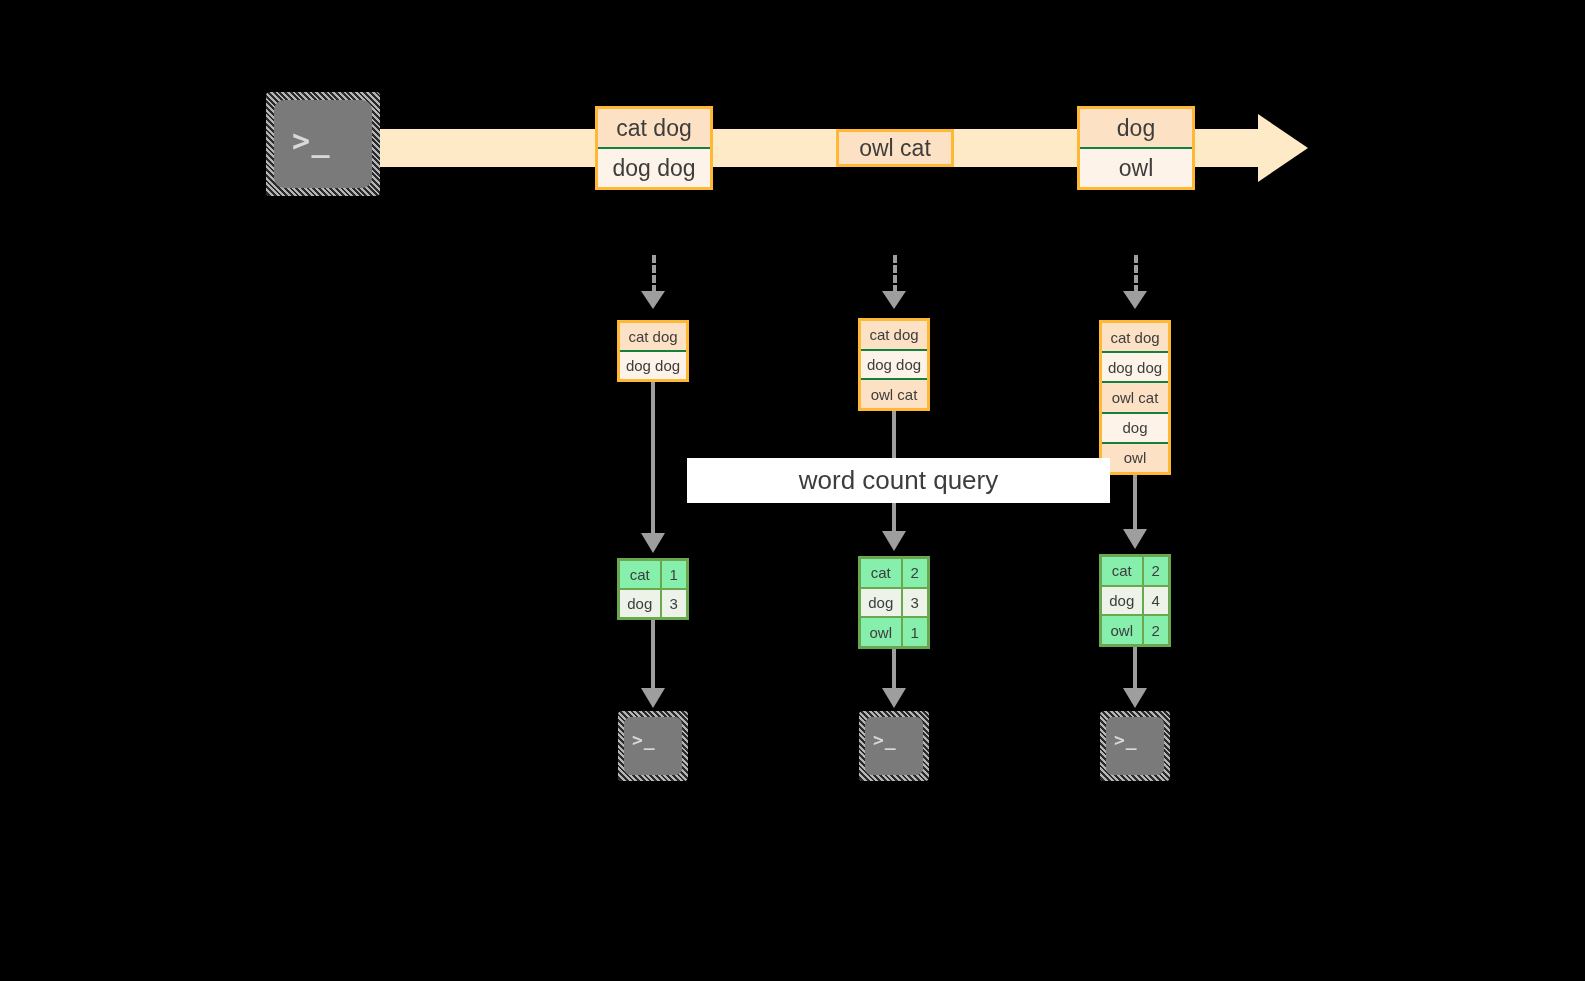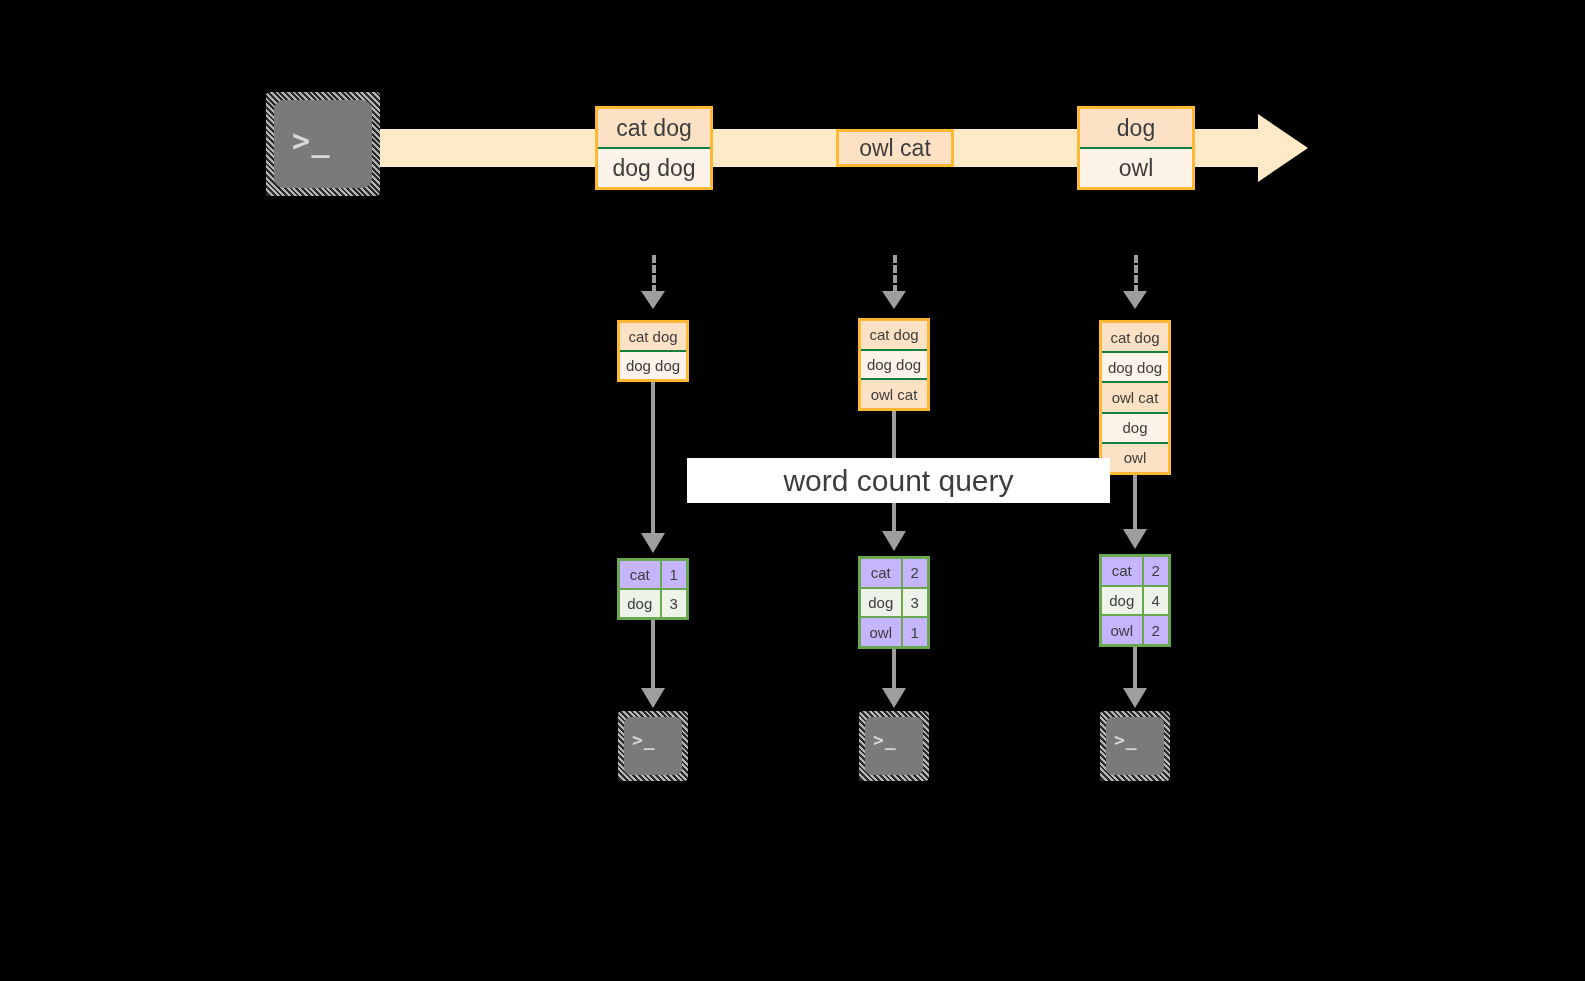--- a/index.html
+++ b/index.html
@@ -103,21 +103,21 @@
     display: flex;
     align-items: center;
     justify-content: center;
     color: #3d3d3d;
     font-size: 15px;
     box-sizing: border-box;
     white-space: nowrap;
   }
   .gbox .gc.key { width: 60%; }
   .gbox .gc.val { width: 40%; border-left: 2px solid #6aa84f; }
-  .gbox .grow.dark  .gc { background: #c4b5fd; }
+  .gbox .grow.dark  .gc { background: #86efac; }
   .gbox .grow.light .gc { background: #eef3e9; }
 
   
   .vline {
     position: absolute;
     width: 4px;
     background: #9e9e9e;
   }
   .vline.dashed {
     background: none;
@@ -133,21 +133,21 @@
   }
 
   
   .qlabel {
     position: absolute;
     background: #ffffff;
     display: flex;
     align-items: center;
     justify-content: center;
     color: #3d3d3d;
-    font-size: 30px;
+    font-size: 26px;
     white-space: nowrap;
   }
 </style>
 </head>
 <body>
 
 <div id="stage">
 
   <div class="stream" style="left:368px; top:129px; width:890px; height:38px;"></div>
   <div class="stream-head" style="left:1258px; top:114px; border-width:34px 0 34px 50px;"></div>

